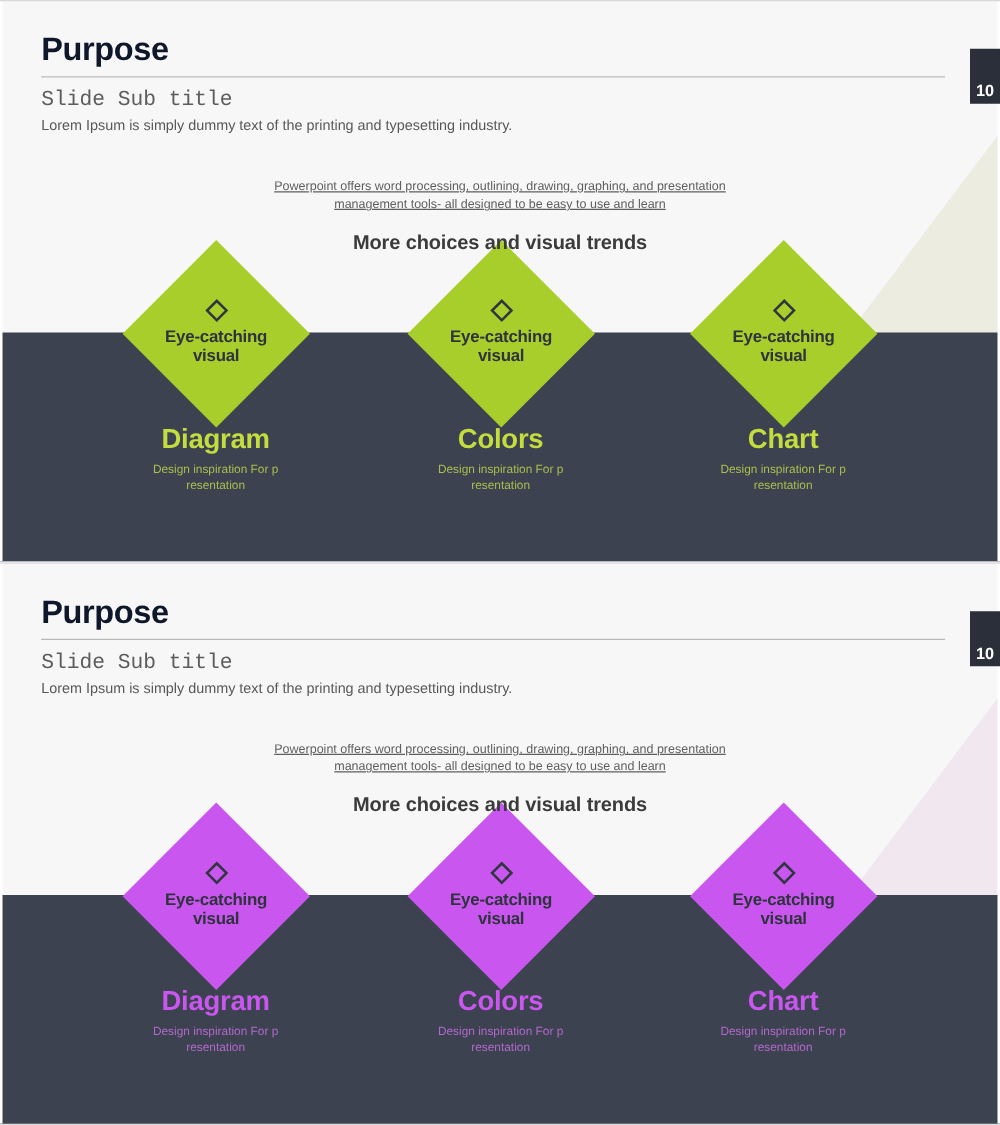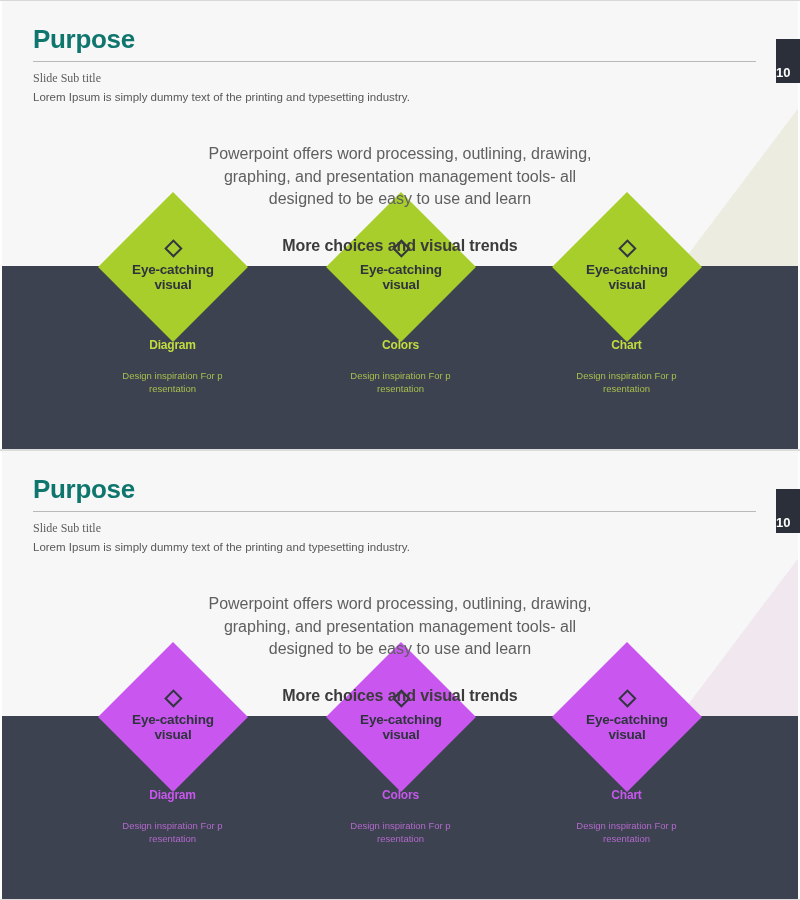--- a/index.html
+++ b/index.html
@@ -69,21 +69,21 @@
   .page-badge {
     position: absolute;
     top: 38px;
     right: 0px;
     width: 24px;
     height: 44px;
     background: #2b2f3a;
     z-index: 45;
     display: flex;
     align-items: flex-end;
-    justify-content: flex-start;
+    justify-content: center;
     box-sizing: border-box;
     padding-bottom: 3px;
   }
   .page-badge .num {
     color: #ffffff;
     font-size: 13px;
     font-weight: bold;
     letter-spacing: 0px;
     font-family: "Liberation Sans", sans-serif;
   }
@@ -92,64 +92,65 @@
   .slide-header {
     position: absolute;
     left: 33px;
     top: 24px;
     right: 44px;
     z-index: 20;
   }
   .slide-title {
     font-size: 26px;
     font-weight: bold;
-    color: #0f766e;
+    color: #0f172a;
     letter-spacing: -0.3px;
     margin: 0;
     line-height: 1.12;
     font-family: "Liberation Sans", sans-serif;
   }
   .title-rule {
     margin-top: 7px;
     height: 1px;
     background: #b9b9b9;
     width: 100%;
   }
   .slide-subtitle {
     margin-top: 9px;
-    font-size: 12px;
+    font-size: 17px;
     color: #5d5d5d;
-    font-family: Liberation Serif, serif;
+    font-family: Liberation Mono, monospace;
   }
   .slide-lead {
     margin-top: 5px;
     font-size: 11.5px;
     color: #585858;
     font-family: Liberation Sans, sans-serif;
   }
 
   
   .intro-block {
     position: absolute;
     left: 0;
     right: 0;
     top: 142px;
     text-align: center;
     z-index: 20;
   }
   .intro-line {
-    font-size: 16px;
+    font-size: 10px;
     color: #5f5f5f;
     line-height: 1.42;
     max-width: 420px;
     margin: 0 auto;
     font-family: "Liberation Sans", sans-serif;
+    text-decoration: underline;
   }
   .intro-heading {
-    margin-top: 26px;
+    margin-top: 15px;
     font-size: 16px;
     font-weight: bold;
     color: #3b3b3b;
     letter-spacing: -0.1px;
     font-family: "Liberation Sans", sans-serif;
   }
 
   
   .dark-band {
     position: absolute;
@@ -218,21 +219,21 @@
     line-height: 1.12;
     letter-spacing: -0.2px;
     font-family: "Liberation Sans", sans-serif;
   }
 
   .col-title {
     position: absolute;
     top: 337px;
     left: 0;
     right: 0;
-    font-size: 12px;
+    font-size: 22px;
     font-weight: bold;
     letter-spacing: -0.2px;
     font-family: "Liberation Sans", sans-serif;
   }
   .col-title.green-theme { color: #c3dd3f; }
   .col-title.purple-theme { color: #c957ef; }
 
   .col-desc {
     position: absolute;
     top: 368px;

